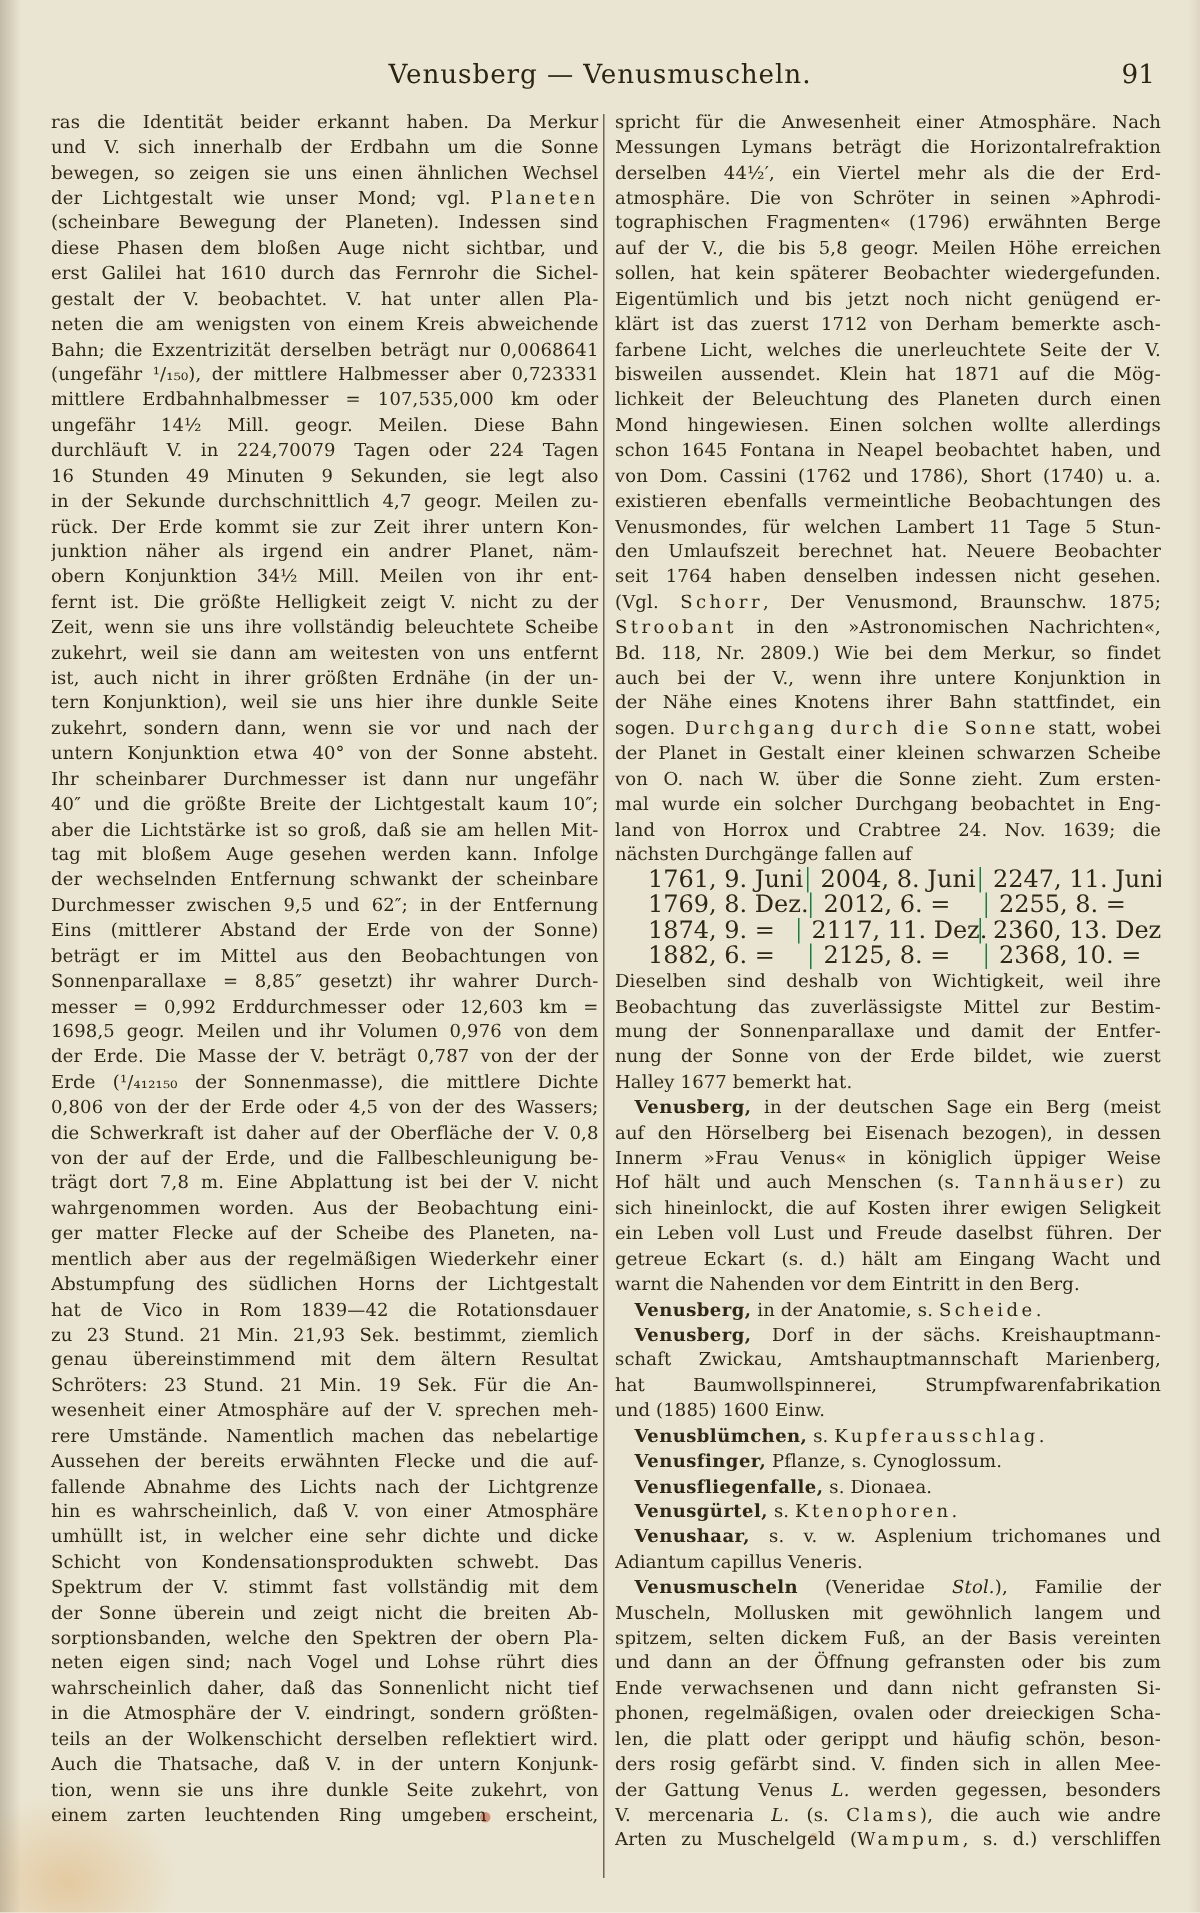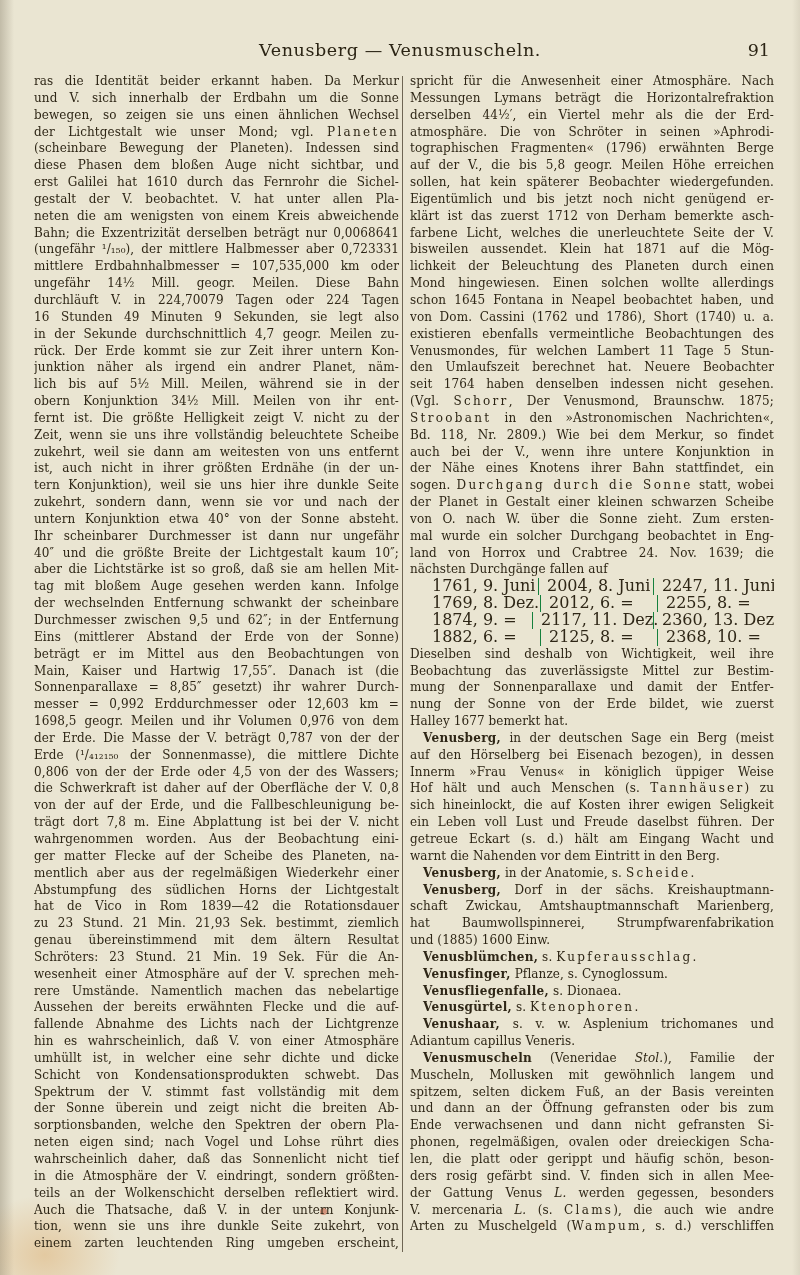--- a/index.html
+++ b/index.html
@@ -85,38 +85,36 @@
       <div class="line">neten die am wenigsten von einem Kreis abweichende</div>
       <div class="line">Bahn; die Exzentrizität derselben beträgt nur 0,0068641</div>
       <div class="line">(ungefähr ¹/₁₅₀), der mittlere Halbmesser aber 0,723331</div>
       <div class="line">mittlere Erdbahnhalbmesser = 107,535,000 km oder</div>
       <div class="line">ungefähr 14½ Mill. geogr. Meilen. Diese Bahn</div>
       <div class="line">durchläuft V. in 224,70079 Tagen oder 224 Tagen</div>
       <div class="line">16 Stunden 49 Minuten 9 Sekunden, sie legt also</div>
       <div class="line">in der Sekunde durchschnittlich 4,7 geogr. Meilen zu-</div>
       <div class="line">rück. Der Erde kommt sie zur Zeit ihrer untern Kon-</div>
       <div class="line">junktion näher als irgend ein andrer Planet, näm-</div>
-      <div class="line">lich bis auf 5½ Mill. Meilen, während sie in der</div>
       <div class="line">obern Konjunktion 34½ Mill. Meilen von ihr ent-</div>
       <div class="line">fernt ist. Die größte Helligkeit zeigt V. nicht zu der</div>
       <div class="line">Zeit, wenn sie uns ihre vollständig beleuchtete Scheibe</div>
       <div class="line">zukehrt, weil sie dann am weitesten von uns entfernt</div>
       <div class="line">ist, auch nicht in ihrer größten Erdnähe (in der un-</div>
       <div class="line">tern Konjunktion), weil sie uns hier ihre dunkle Seite</div>
       <div class="line">zukehrt, sondern dann, wenn sie vor und nach der</div>
       <div class="line">untern Konjunktion etwa 40° von der Sonne absteht.</div>
       <div class="line">Ihr scheinbarer Durchmesser ist dann nur ungefähr</div>
       <div class="line">40″ und die größte Breite der Lichtgestalt kaum 10″;</div>
       <div class="line">aber die Lichtstärke ist so groß, daß sie am hellen Mit-</div>
       <div class="line">tag mit bloßem Auge gesehen werden kann. Infolge</div>
       <div class="line">der wechselnden Entfernung schwankt der scheinbare</div>
       <div class="line">Durchmesser zwischen 9,5 und 62″; in der Entfernung</div>
       <div class="line">Eins (mittlerer Abstand der Erde von der Sonne)</div>
       <div class="line">beträgt er im Mittel aus den Beobachtungen von</div>
-      <div class="line">Main, Kaiser und Hartwig 17,55″. Danach ist (die</div>
       <div class="line">Sonnenparallaxe = 8,85″ gesetzt) ihr wahrer Durch-</div>
       <div class="line">messer = 0,992 Erddurchmesser oder 12,603 km =</div>
       <div class="line">1698,5 geogr. Meilen und ihr Volumen 0,976 von dem</div>
       <div class="line">der Erde. Die Masse der V. beträgt 0,787 von der der</div>
       <div class="line">Erde (¹/₄₁₂₁₅₀ der Sonnenmasse), die mittlere Dichte</div>
       <div class="line">0,806 von der der Erde oder 4,5 von der des Wassers;</div>
       <div class="line">die Schwerkraft ist daher auf der Oberfläche der V. 0,8</div>
       <div class="line">von der auf der Erde, und die Fallbeschleunigung be-</div>
       <div class="line">trägt dort 7,8 m. Eine Abplattung ist bei der V. nicht</div>
       <div class="line">wahrgenommen worden. Aus der Beobachtung eini-</div>

